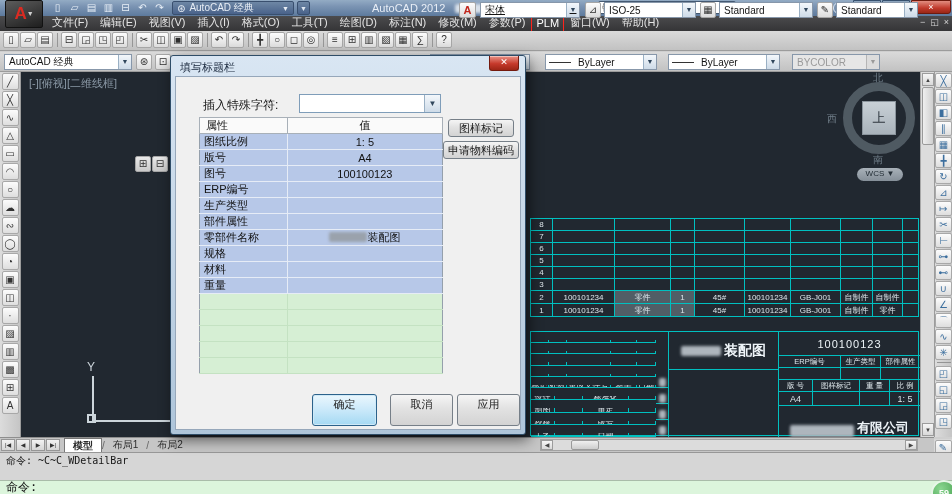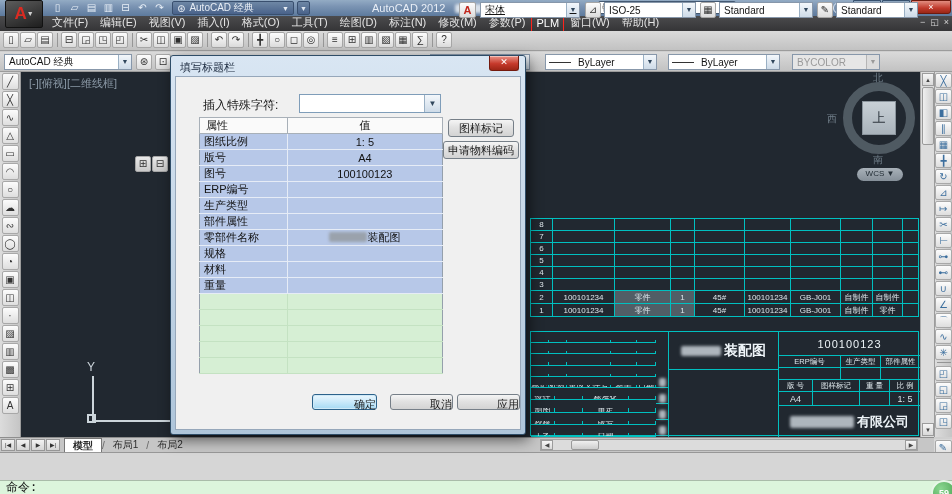--- a/index.html
+++ b/index.html
@@ -94,21 +94,21 @@
 #tb-revgrid{position:absolute;left:0;top:0;width:125px;height:56px;display:grid;grid-template-columns:18px 18px 44px 26px 19px;grid-auto-rows:11.2px;}
 #tb-signgrid{position:absolute;left:0;top:56px;width:125px;height:49px;display:grid;grid-template-columns:24px 28px 46px 27px;grid-auto-rows:12.25px;}
 #tb-strip{position:absolute;left:125px;top:0;width:13px;height:105px;border-right:1px solid #00c0c0;}
 #tb-strip .scell{position:absolute;left:0;width:12px;height:16px;border-bottom:1px solid #00c0c0;text-align:center;}
 #tb-name{position:absolute;left:138px;top:0;width:110px;height:38px;border-right:1px solid #00c0c0;border-bottom:1px solid #00c0c0;display:flex;align-items:center;justify-content:center;gap:3px;font-size:14px;font-weight:bold;color:#eef4f8;}
 #tb-nameunder{position:absolute;left:138px;top:38px;width:110px;height:67px;border-right:1px solid #00c0c0;}
 #tb-right{position:absolute;left:248px;top:0;width:141px;height:105px;}
 .trow{position:absolute;left:0;width:141px;display:flex;}
 .tcell{border-right:1px solid #00c0c0;border-bottom:1px solid #00c0c0;font-size:7.5px;display:flex;align-items:center;justify-content:center;overflow:hidden;white-space:nowrap;}
 #tb-num{position:absolute;left:0;top:0;width:141px;height:24px;border-bottom:1px solid #00c0c0;display:flex;align-items:center;justify-content:center;font-size:11px;letter-spacing:1px;color:#eef4f8;}
-#tb-company{position:absolute;left:0;top:74px;width:141px;height:31px;display:flex;align-items:center;justify-content:center;gap:3px;font-size:13px;font-weight:bold;color:#eef4f8;}
+#tb-company{position:absolute;left:0;top:74px;width:141px;height:31px;display:flex;align-items:flex-end;justify-content:center;gap:3px;font-size:13px;font-weight:bold;color:#eef4f8;}
 
 
 #tabsrow{left:0;top:437px;width:934px;height:15px;background:#c6c6c6;border-top:1px solid #8e8e8e;display:flex;align-items:center;}
 .navbtn{width:14px;height:12px;margin-left:1px;background:linear-gradient(#f2f2f2,#d5d5d5);border:1px solid #969696;font-size:6px;line-height:11px;text-align:center;color:#333;}
 #tab-items{display:flex;align-items:center;margin-left:4px;height:15px;}
 .tab{font-size:10px;padding:0 8px;color:#2c2c2c;height:14px;line-height:14px;}
 .tab.active{background:#fff;border:1px solid #777;border-bottom:none;font-weight:bold;}
 .tslash{color:#666;font-size:10px;}
 #hscroll{position:absolute;left:540px;top:439px;width:378px;height:12px;background:#dcdcdc;border:1px solid #a2a2a2;}
 .harrow{position:absolute;top:0;width:12px;height:10px;background:linear-gradient(#f6f6f6,#d9d9d9);border:1px solid #9c9c9c;font-size:6px;text-align:center;line-height:9px;color:#444;}
@@ -131,21 +131,21 @@
 #dlg-table th.p{text-align:left;padding-left:6px;}
 #dlg-table td{height:16px;font-size:11px;color:#111;overflow:hidden;white-space:nowrap;}
 tr.dlgrow td{background:#b7c8e8;border-bottom:1px solid #e6ecf6;}
 tr.dlgrow td.prop{padding-left:4px;border-right:1px solid #e6ecf6;}
 tr.dlgrow td.val{text-align:center;}
 tr.greenrow td{background:#d6efd4;border-bottom:1px solid #c4e2c2;}
 tr.greenrow td.prop{border-right:1px solid #c4e2c2;}
 .dbtn{position:absolute;background:linear-gradient(#f5f5f5,#e2e2e2 45%,#d3d3d3);border:1px solid #767f88;border-radius:3px;font-size:11px;color:#1a1a1a;text-align:center;}
 #side-btn1{left:277px;top:63px;width:66px;height:18px;line-height:16px;}
 #side-btn2{left:272px;top:85px;width:76px;height:18px;line-height:16px;}
-.bbtn{top:338px;height:16px;line-height:18px;text-align:right;}
+.bbtn{top:338px;height:32px;line-height:18px;}
 #btn-ok{left:141px;width:65px;background:linear-gradient(#ebf7fd,#cdeafa 45%,#a5d9f3);border:1px solid #2c628b;box-shadow:inset 0 0 0 1px #cfe9f7;}
 #btn-cancel{left:219px;width:63px;}
 #btn-apply{left:286px;width:63px;}
 </style>
 </head>
 <body>
 
 <div id="app">
 
   <div id="titlebar" class="abs">
@@ -590,20 +590,21 @@
         <span class="tab">布局2</span>
       </div>
   </div>
   <div id="hscroll">
     <div class="harrow" style="left:0;">◀</div>
     <div id="hthumb"></div>
     <div class="harrow" style="right:0;">▶</div>
   </div>
 
   <div id="cmdhist" class="abs">
+      <div class="cline">命令: ~C~C_WDetailBar</div>
     </div>
   <div id="cmdinput" class="abs"><span>命令:</span></div>
   <div id="badge" class="abs">59</div>
 
   <div id="dialog" class="abs">
     <div id="dbody"></div>
     <div id="dtitle">填写标题栏</div>
     <div id="dclose">✕</div>
     <div id="dlg-label">插入特殊字符:</div>
     <div id="dlg-combo">

